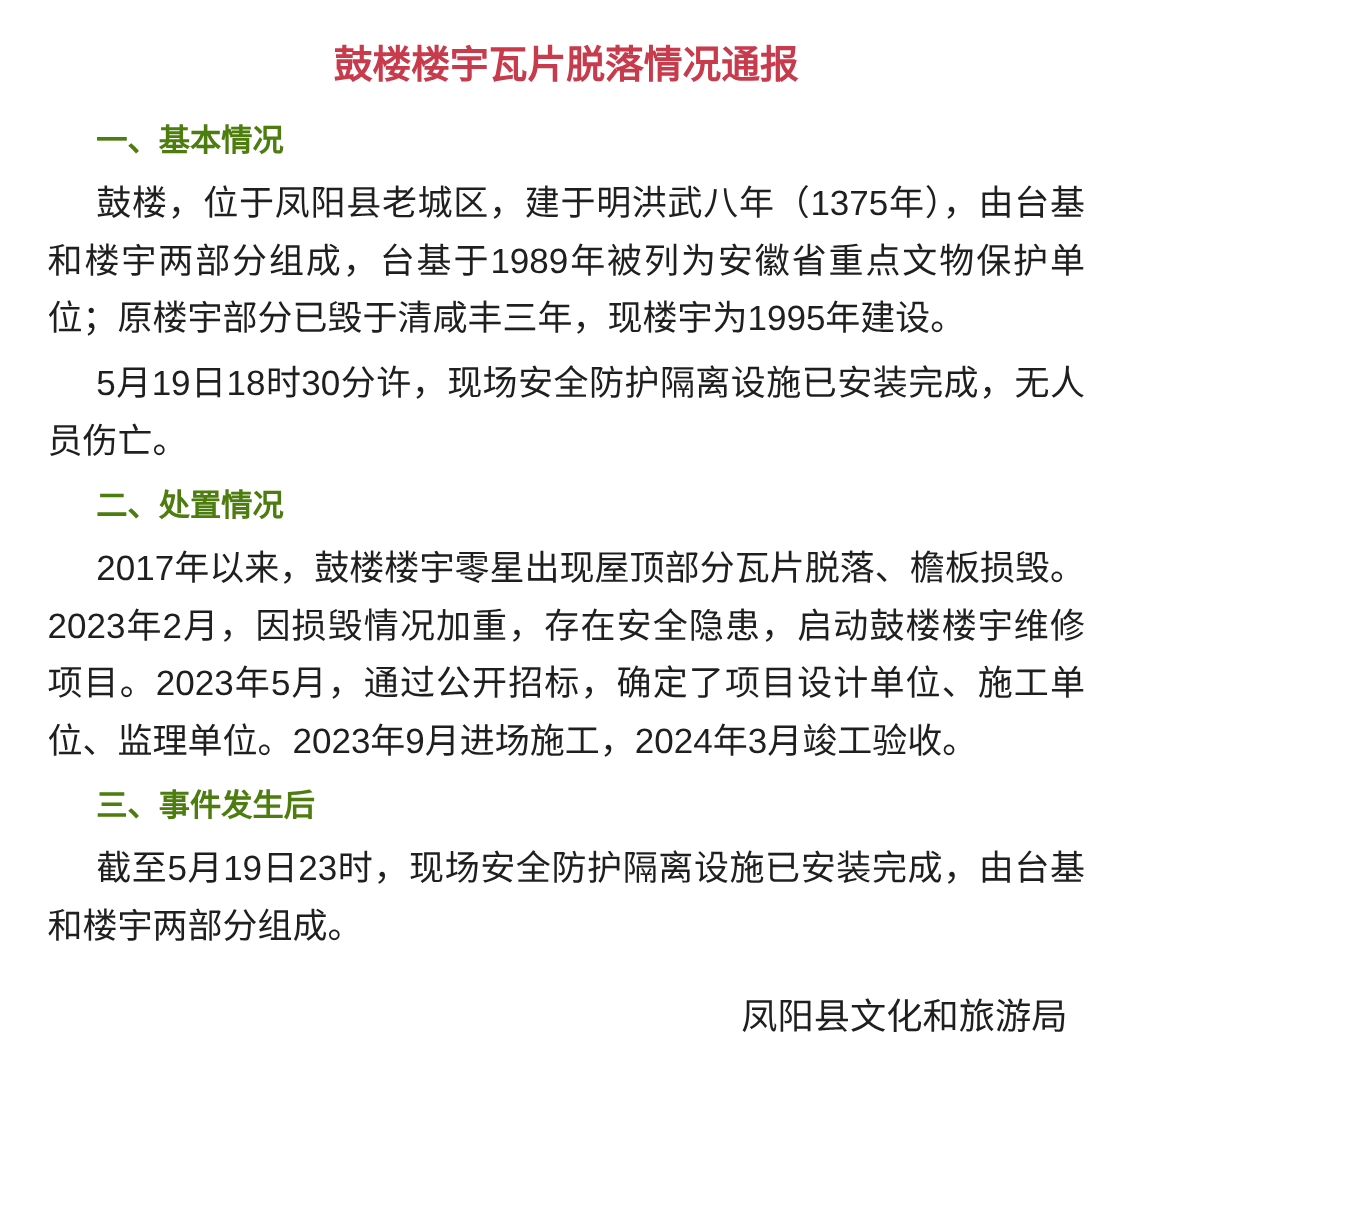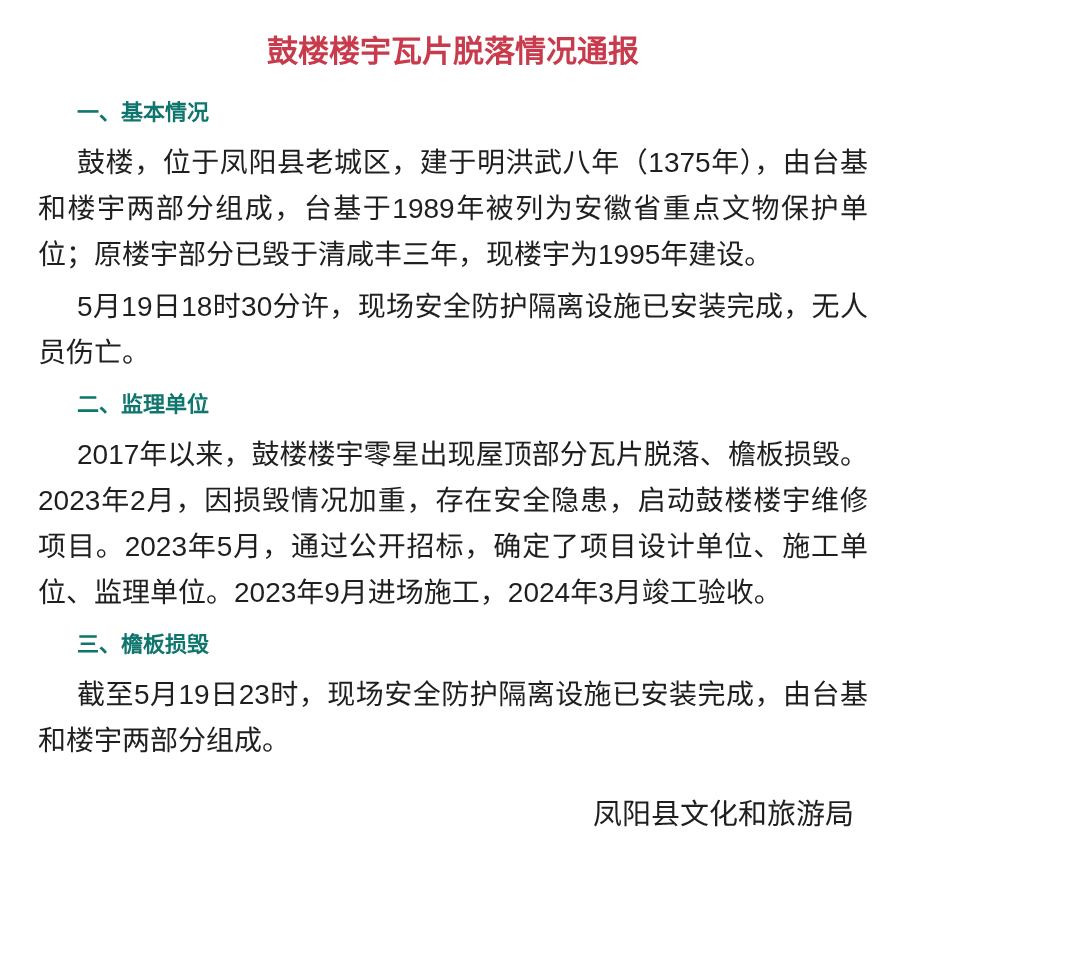--- a/index.html
+++ b/index.html
@@ -21,23 +21,23 @@
   .title {
     margin: 12px 0 18px 0;
     text-align: center;
     font-size: 31px;
     font-weight: 700;
     color: #c83b4d;
     line-height: 40px;
   }
   .section-heading {
     margin: 6px 0 0 0;
-    font-size: 22px;
+    font-size: 25px;
     font-weight: 700;
-    color: #0f766e;
+    color: #4d7c0f;
     line-height: 46px;
     text-indent: 39px;
   }
   .para {
     margin: 4px 0 6px 0;
     font-size: 28px;
     line-height: 46px;
     text-indent: 39px;
     text-align: justify;
     color: #1f1f1f;
@@ -61,26 +61,26 @@
 
   <h1 class="title">鼓楼楼宇瓦片脱落情况通报</h1>
 
   <section>
     <h2 class="section-heading">一、基本情况</h2>
     <p class="para">鼓楼，位于凤阳县老城区，建于明洪武八年（1375年），由台基和楼宇两部分组成，台基于1989年被列为安徽省重点文物保护单位；原楼宇部分已毁于清咸丰三年，现楼宇为1995年建设。</p>
     <p class="para">5月19日18时30分许，现场安全防护隔离设施已安装完成，无人员伤亡。</p>
   </section>
 
   <section>
-    <h2 class="section-heading">二、监理单位</h2>
+    <h2 class="section-heading">二、处置情况</h2>
     <p class="para">2017年以来，鼓楼楼宇零星出现屋顶部分瓦片脱落、檐板损毁。2023年2月，因损毁情况加重，存在安全隐患，启动鼓楼楼宇维修项目。2023年5月，通过公开招标，确定了项目设计单位、施工单位、监理单位。2023年9月进场施工，2024年3月竣工验收。</p>
   </section>
 
   <section>
-    <h2 class="section-heading">三、檐板损毁</h2>
+    <h2 class="section-heading">三、事件发生后</h2>
     <p class="para">截至5月19日23时，现场安全防护隔离设施已安装完成，由台基和楼宇两部分组成。</p>
   </section>
 
   <div class="signature">
     <p class="sig-line">凤阳县文化和旅游局</p>
 
   </div>
 
 </div>
 

